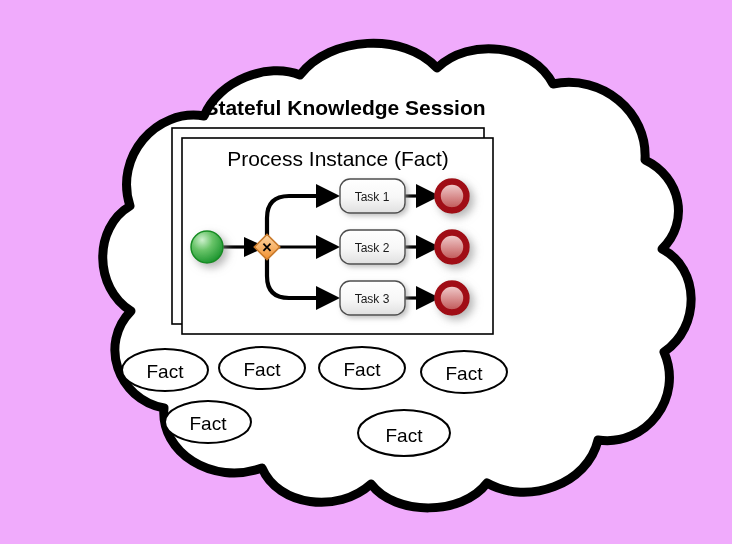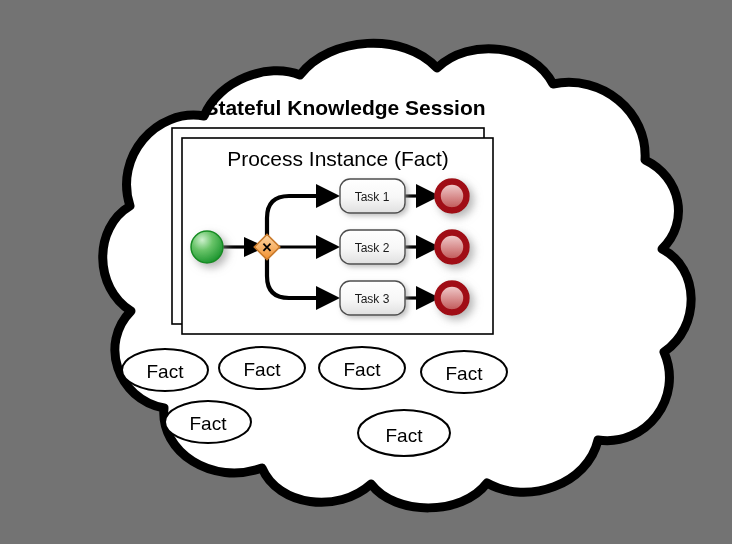--- a/index.html
+++ b/index.html
@@ -10,21 +10,21 @@
   body {
     width: 732px;
     height: 544px;
     overflow: hidden;
     font-family: "Liberation Sans", sans-serif;
   }
   #stage {
     position: relative;
     width: 732px;
     height: 544px;
-    background: #737373;
+    background: #f0abfc;
   }
   #diagram {
     position: absolute;
     left: 0;
     top: 0;
     width: 732px;
     height: 544px;
     display: block;
   }
   .session-title {

